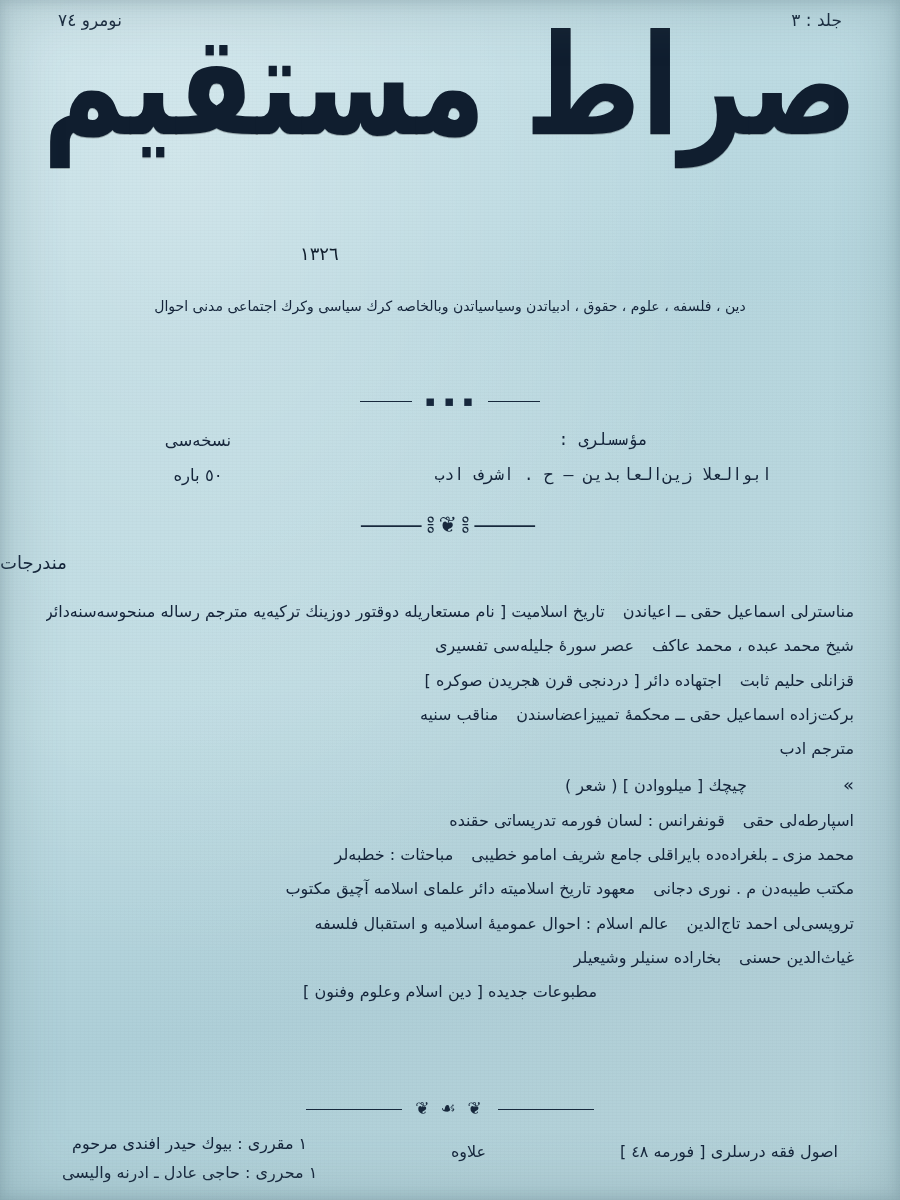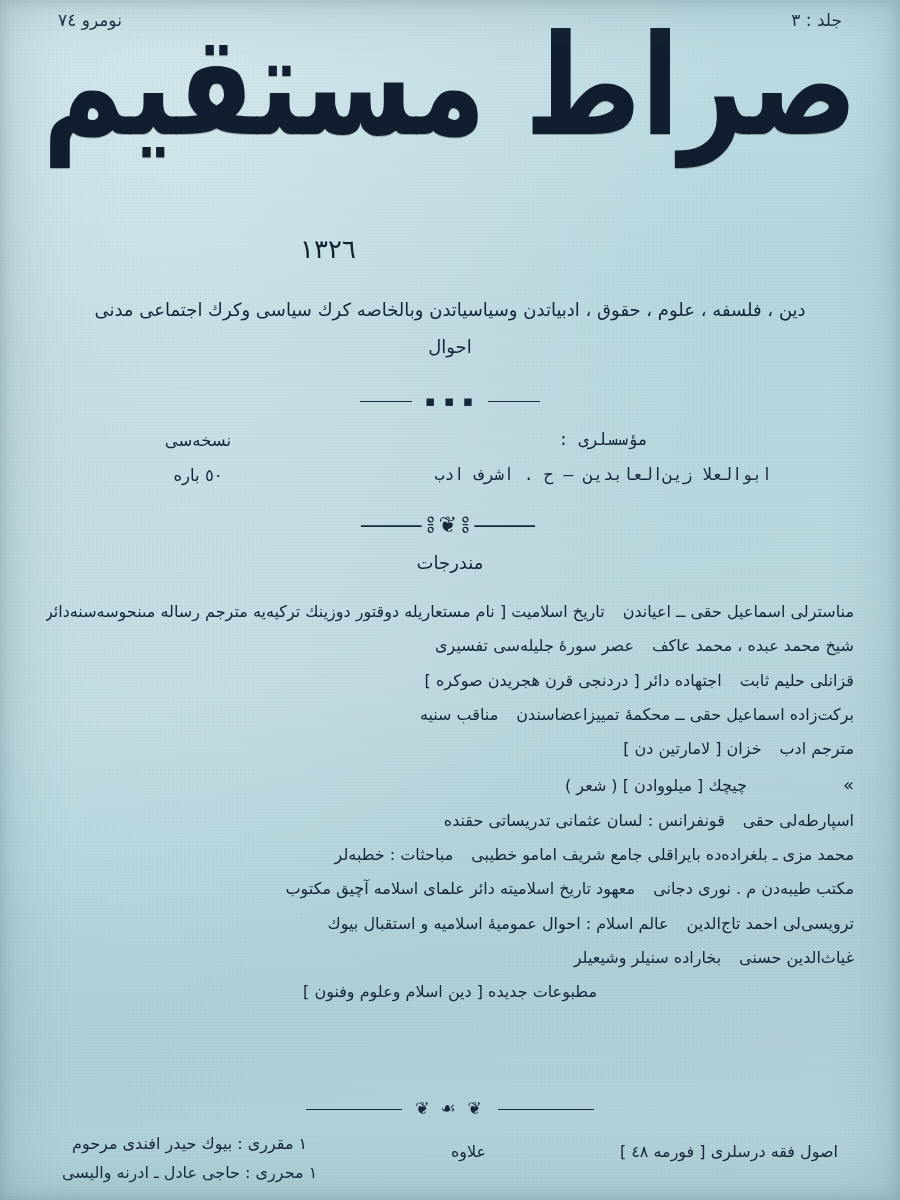--- a/index.html
+++ b/index.html
@@ -72,32 +72,32 @@
     color: #101e2f;
     letter-spacing: -4px;
     transform: scaleY(1.25);
     display: inline-block;
     text-shadow: 0 1px 0 rgba(0,0,0,0.25);
   }
   .masthead .year {
     position: absolute;
     left: 300px;
     bottom: -6px;
-    font-size: 26px;
+    font-size: 18px;
     letter-spacing: 3px;
     color: #12202f;
   }
 
   .subtitle {
     position: absolute;
     top: 292px;
     left: 0;
     right: 0;
     text-align: center;
-    font-size: 18px;
+    font-size: 14px;
     line-height: 2.05;
     color: #14243a;
     padding: 0 86px;
     box-sizing: border-box;
   }
 
   .ornament-dots {
     position: absolute;
     top: 392px;
     left: 0;
@@ -143,21 +143,21 @@
     font-size: 22px;
     color: #17283c;
     letter-spacing: 4px;
   }
 
   .contents-heading {
     position: absolute;
     top: 552px;
     left: 0;
     right: 0;
-    text-align: center;
+    text-align: left;
     font-size: 18px;
     letter-spacing: 1px;
   }
 
   .toc {
     position: absolute;
     top: 600px;
     left: 46px;
     right: 46px;
     font-size: 16px;
@@ -275,41 +275,40 @@
     <div class="toc-row">
       <span class="author">قزانلی حلیم ثابت</span>
       <span class="entry">اجتهاده دائر [ دردنجی قرن هجریدن صوكره ]</span>
     </div>
     <div class="toc-row">
       <span class="author">بركت‌زاده اسماعیل حقی ــ محكمهٔ تمییزاعضاسندن</span>
       <span class="entry">مناقب سنیه</span>
     </div>
     <div class="toc-row">
       <span class="author">مترجم ادب</span>
-      <span class="entry">خزان [ لامارتین دن ]</span>
     </div>
     <div class="toc-row">
       <span class="author ditto">»</span>
       <span class="entry">چیچك [ میلووادن ]        ( شعر )</span>
     </div>
     <div class="toc-row">
       <span class="author">اسپارطه‌لی حقی</span>
-      <span class="entry">قونفرانس : لسان عثمانی تدریساتی حقنده</span>
+      <span class="entry">قونفرانس : لسان فورمه تدریساتی حقنده</span>
     </div>
     <div class="toc-row">
       <span class="author">محمد مزی ـ بلغراده‌ده بایراقلی جامع شریف امامو خطیبی</span>
       <span class="entry">مباحثات : خطبه‌لر</span>
     </div>
     <div class="toc-row">
       <span class="author">مكتب طیبه‌دن م . نوری دجانی</span>
       <span class="entry">معهود تاریخ اسلامیته دائر علمای اسلامه آچیق مكتوب</span>
     </div>
     <div class="toc-row">
       <span class="author">ترویسی‌لی احمد تاج‌الدین</span>
-      <span class="entry">عالم اسلام : احوال عمومیهٔ اسلامیه و استقبال بیوك</span>
+      <span class="entry">عالم اسلام : احوال عمومیهٔ اسلامیه و استقبال فلسفه</span>
     </div>
     <div class="toc-row">
       <span class="author">غیاث‌الدین حسنی</span>
       <span class="entry">بخاراده سنیلر وشیعیلر</span>
     </div>
     <div class="toc-row center-only">
       <span class="entry" style="flex:0 0 auto;">مطبوعات جدیده [ دین اسلام وعلوم وفنون ]</span>
     </div>
   </div>
 

